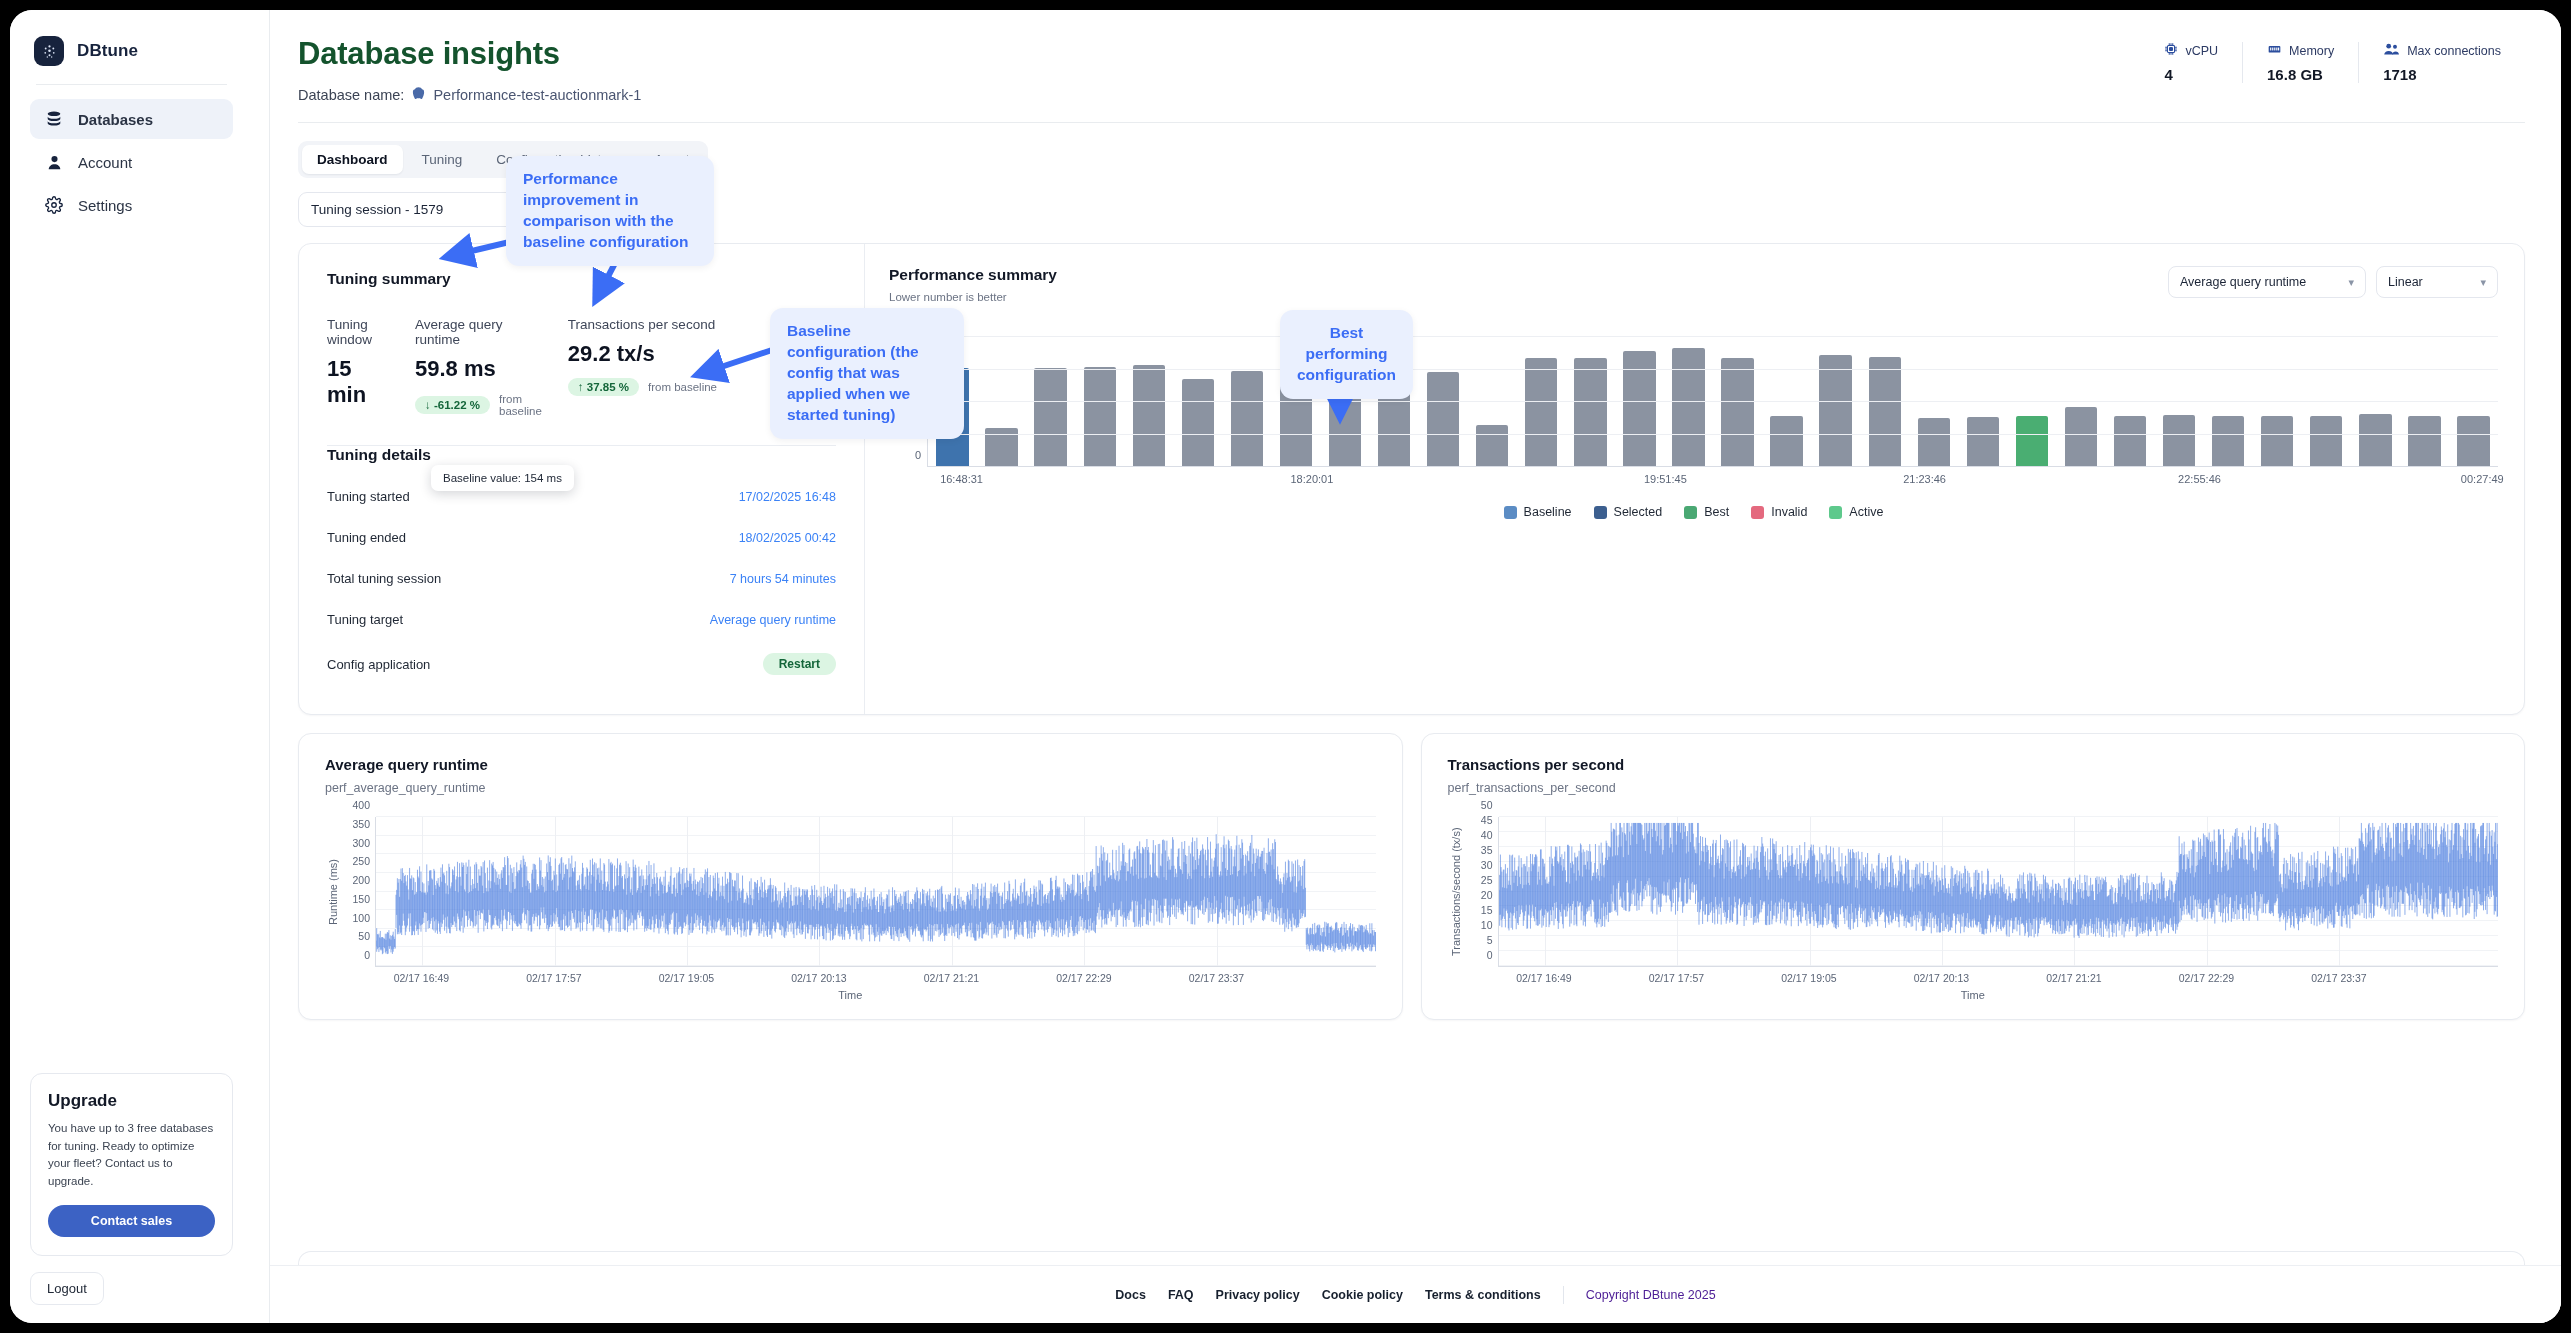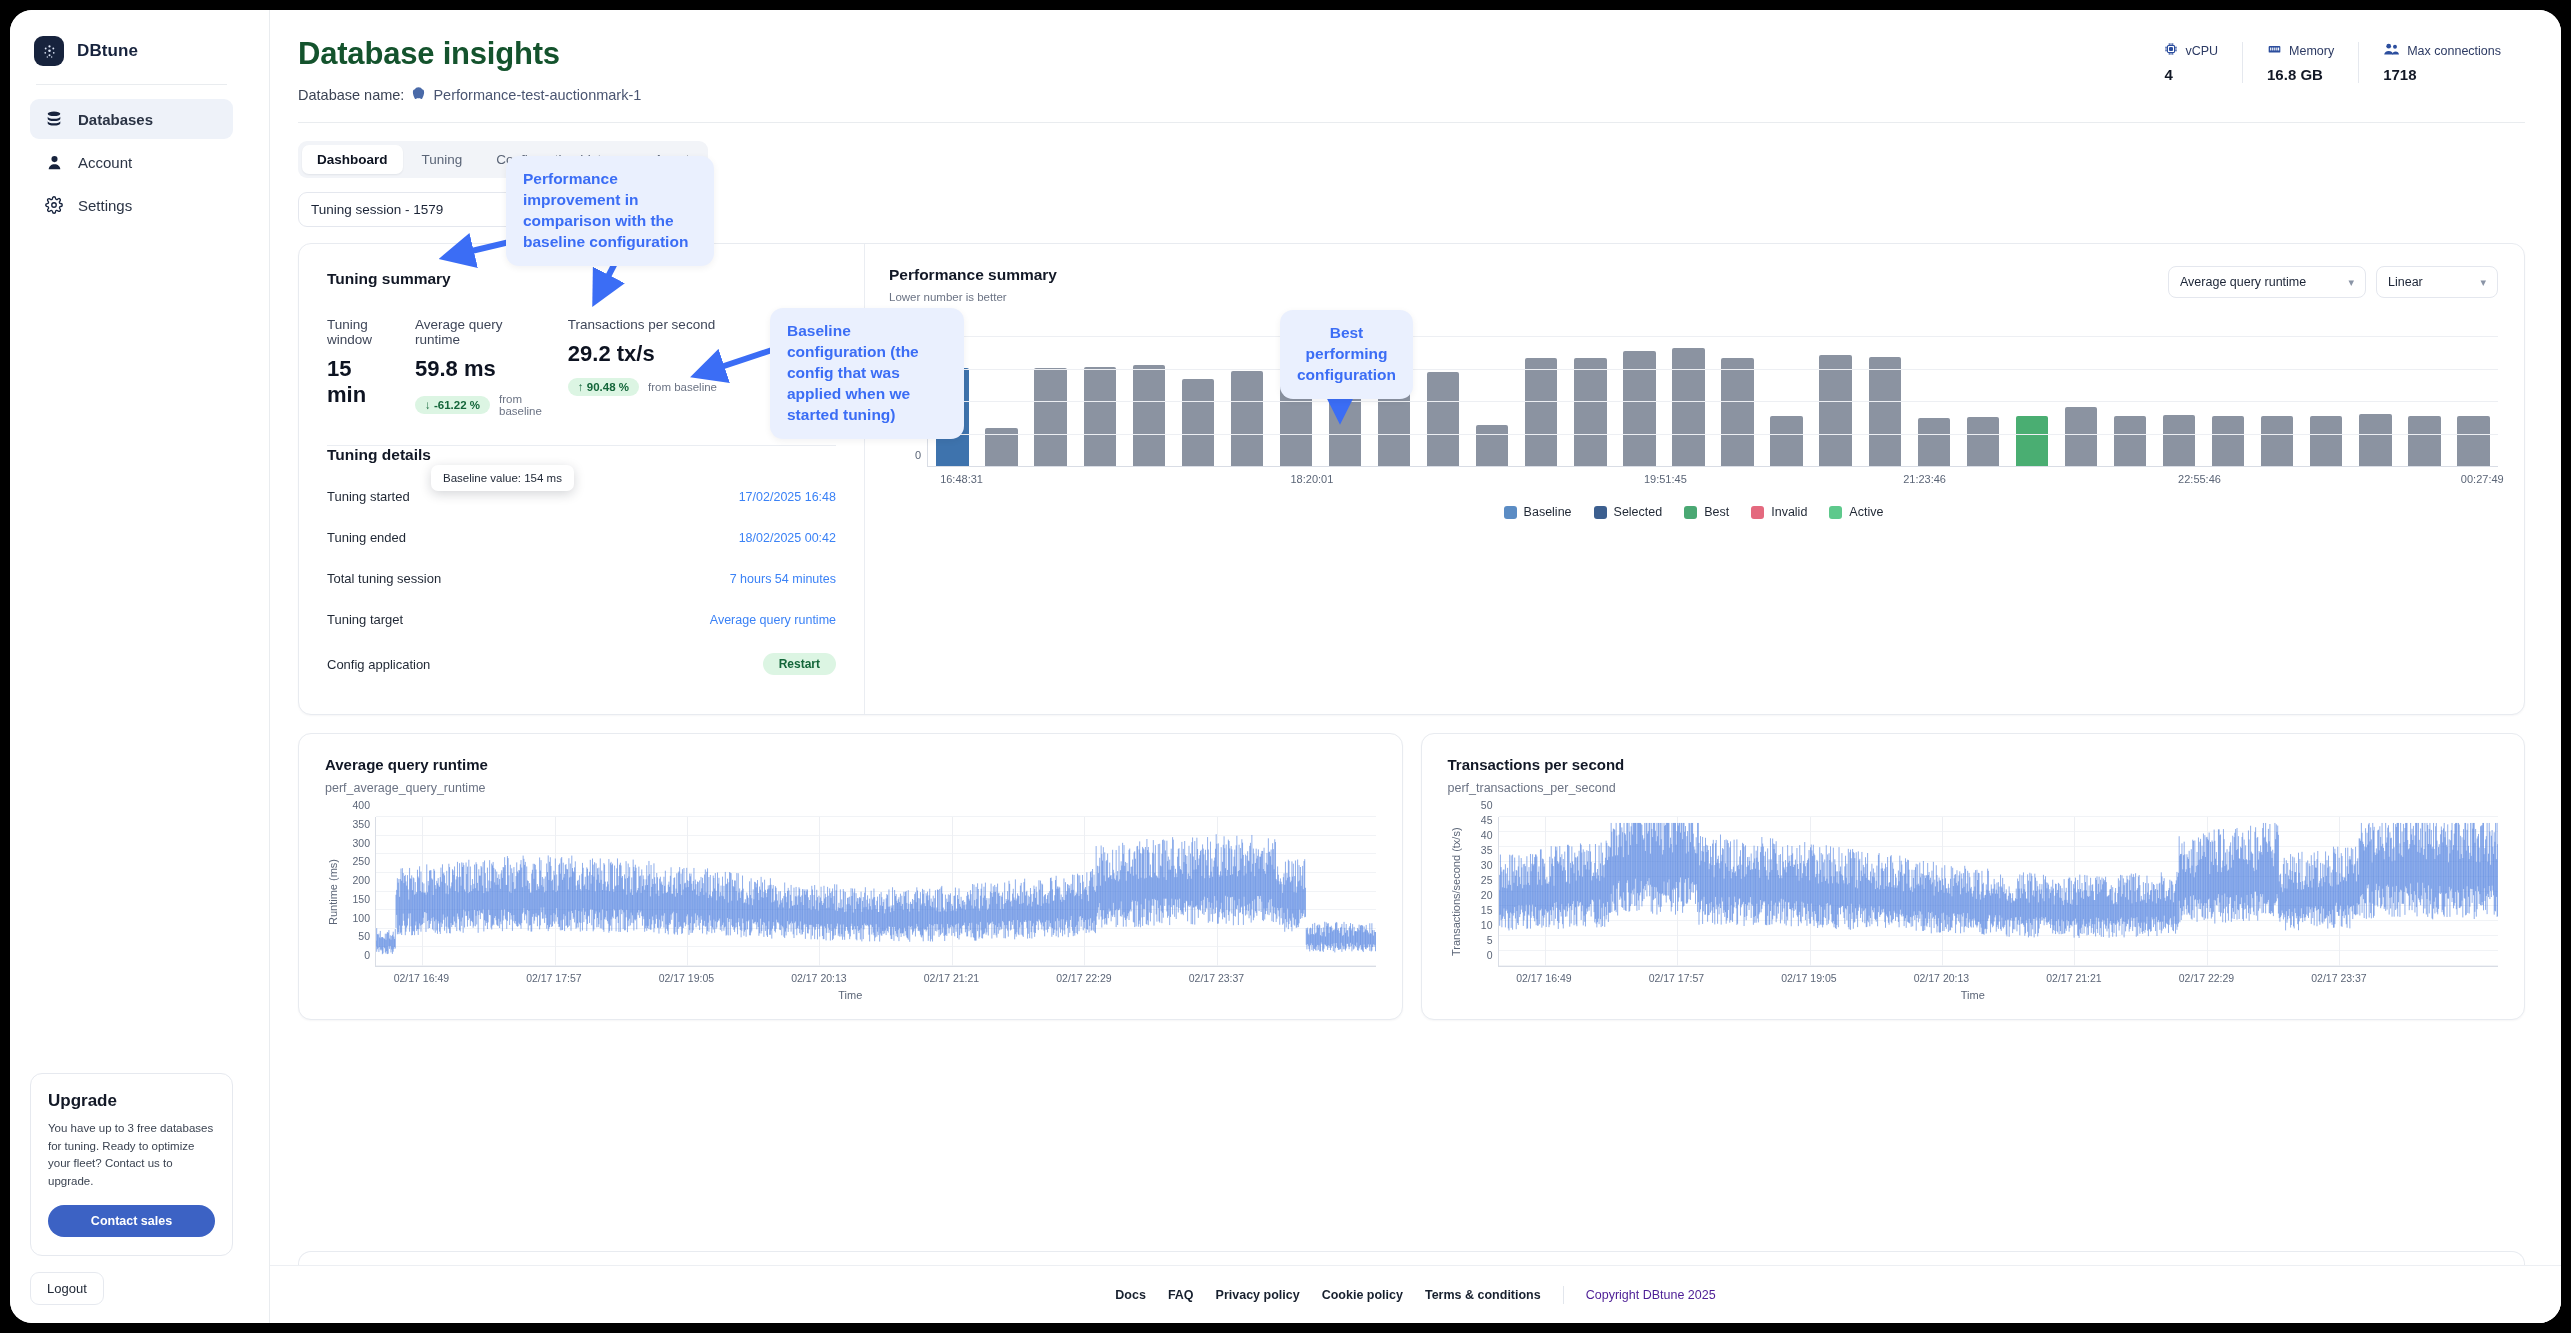--- a/index.html
+++ b/index.html
@@ -365,21 +365,21 @@
               <div class="sum-val">59.8 ms</div>
               <div class="sum-delta">
                 <span class="pill">↓ -61.22 %</span>
                 <span class="from-base">from baseline</span>
               </div>
             </div>
             <div class="sum-col">
               <div class="sum-lbl">Transactions per second</div>
               <div class="sum-val">29.2 tx/s</div>
               <div class="sum-delta">
-                <span class="pill">↑ 90.48 %</span>
+                <span class="pill">↑ 37.85 %</span>
                 <span class="from-base">from baseline</span>
               </div>
             </div>
             <div class="tooltip-base">Baseline value: 154 ms</div>
           </div>
 
           <div class="panel-hr"></div>
 
           <div style="">
             <div class="sec-title">Tuning details</div>

